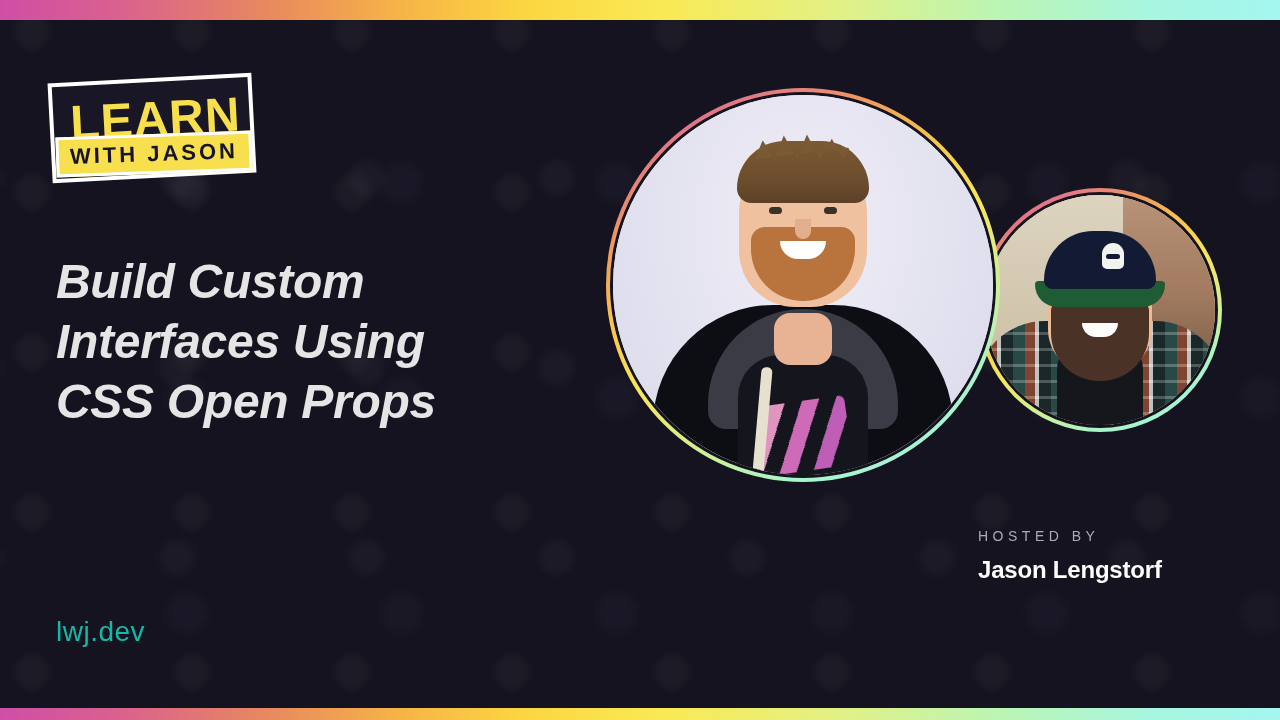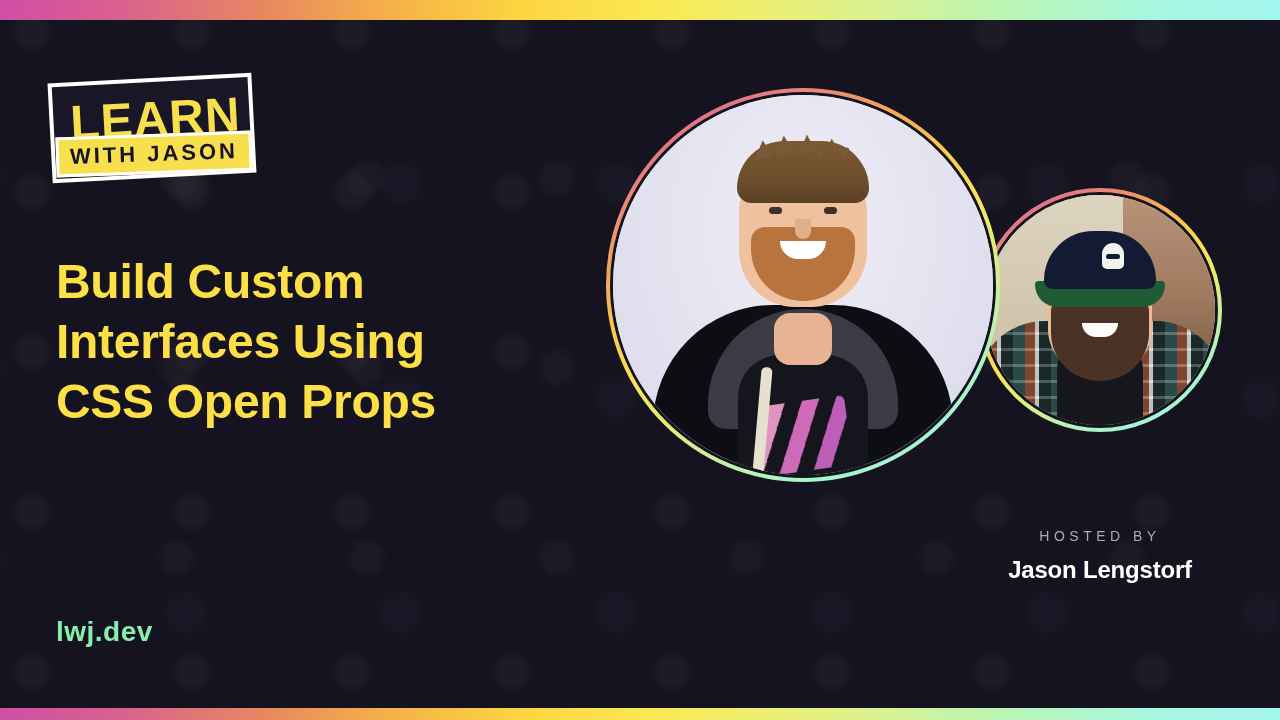--- a/index.html
+++ b/index.html
@@ -97,33 +97,34 @@
     font-size:22px;
     font-weight:bold;
     letter-spacing:3px;
     line-height:1;
   }
 
   
   .title{
     position:absolute; left:56px; top:252px;
     width:470px;
-    color:#fde047;
+    color:#e5e5e5;
     font-size:48px;
     font-weight:bold;
     line-height:60px;
     letter-spacing:-0.3px;
+    font-style:italic;
   }
 
   
   .site-url{
     position:absolute; left:56px; top:616px;
-    color:#86efac;
+    color:#14b8a6;
     font-size:28px;
-    font-weight:bold;
+    font-weight:normal;
     letter-spacing:0.5px;
   }
 
   
   .avatar-ring{
     position:absolute;
     border-radius:50%;
     background:linear-gradient(150deg,
       #d64fa3 0%,
       #e0748a 13%,
@@ -386,21 +387,21 @@
     width:394px;
     text-align:center;
     color:#ffffff;
     font-size:34px;
     font-weight:bold;
     letter-spacing:-0.2px;
   }
   .host-block{
     position:absolute; left:978px; top:528px;
     width:244px;
-    text-align:center;
+    text-align:left;
   }
   .hosted-by{
     color:#a9aabb;
     font-size:14px;
     font-weight:normal;
     letter-spacing:4.5px;
   }
   .host-name{
     margin-top:12px;
     color:#ffffff;

